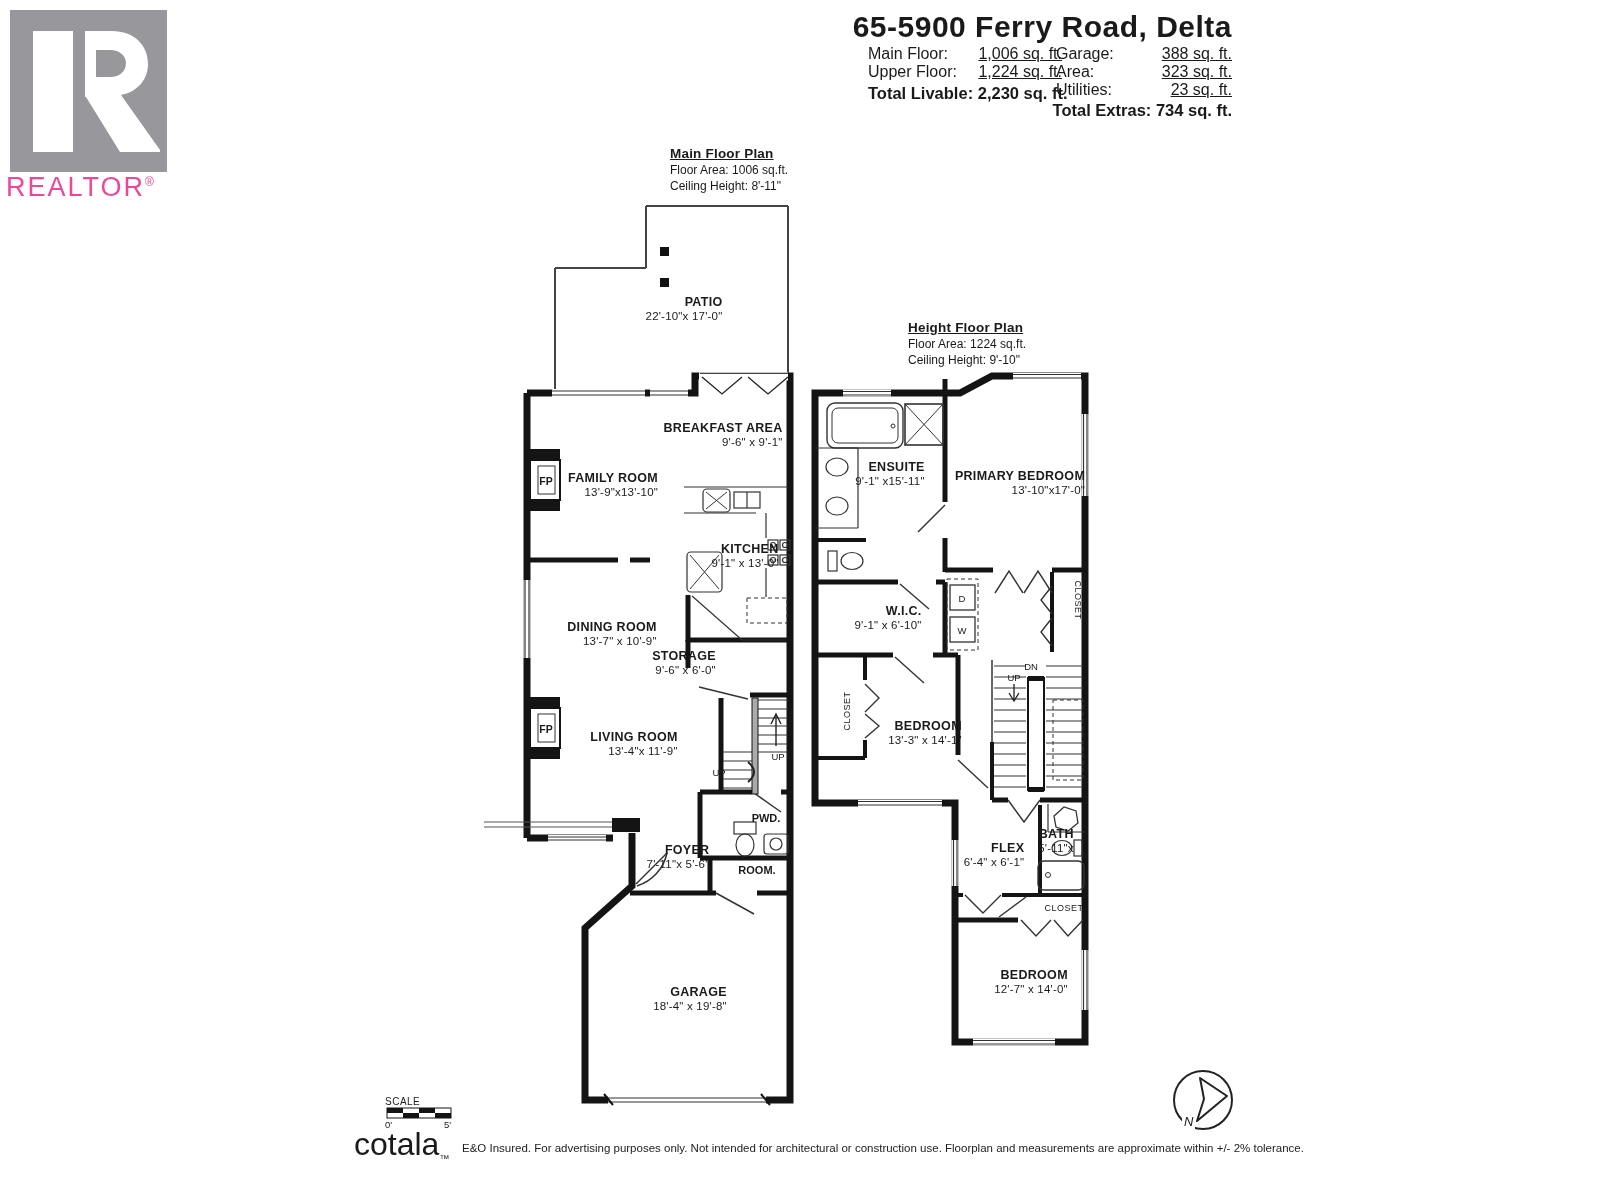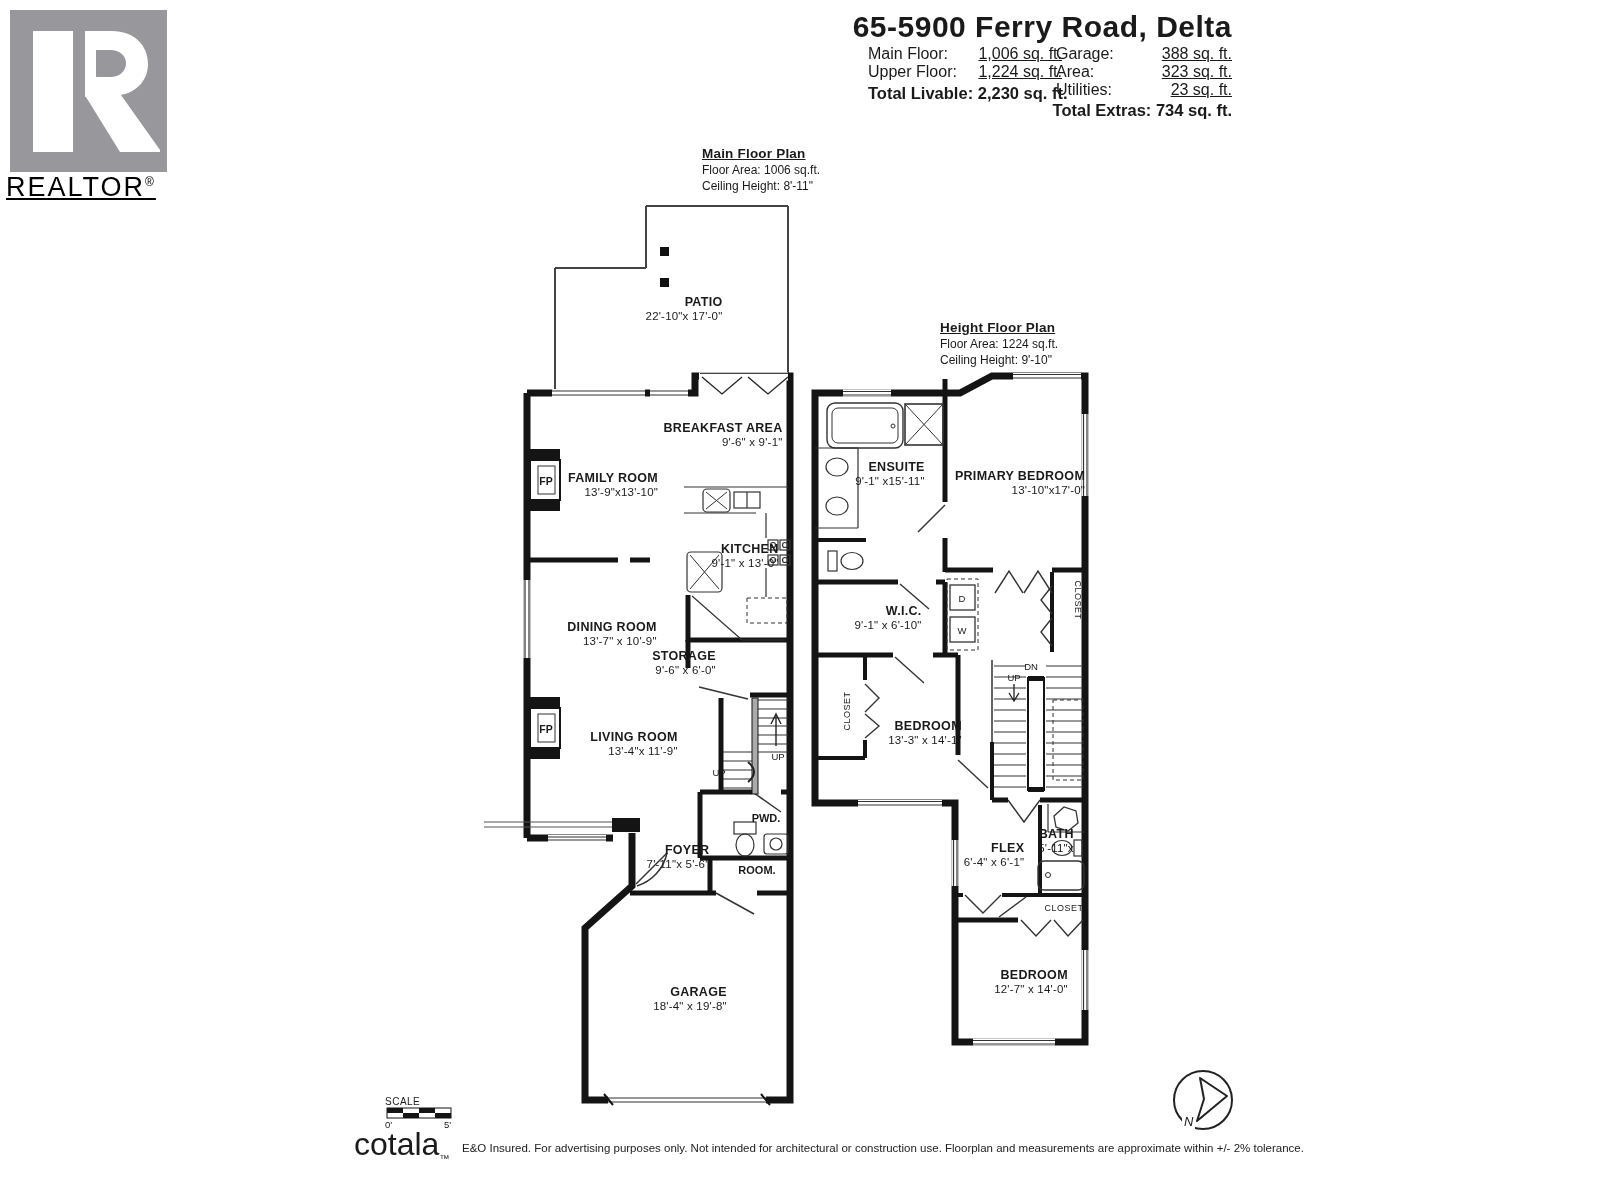--- a/index.html
+++ b/index.html
@@ -7,24 +7,24 @@
     width:1600px;height:1200px;position:relative;background:#ffffff;
     font-family:"Liberation Sans", sans-serif;color:#1a1a1a;overflow:hidden;
   }
   svg{position:absolute;left:0;top:0;}
   
   .addr{position:absolute;top:10px;right:368px;font-size:30px;font-weight:bold;letter-spacing:.5px;white-space:nowrap;}
   .stat-label{position:absolute;font-size:16px;white-space:nowrap;}
   .stat-value{position:absolute;font-size:16px;text-align:right;white-space:nowrap;text-decoration:underline;}
   .stat-total{position:absolute;font-size:16.5px;font-weight:bold;white-space:nowrap;}
   
-  .realtor-text{position:absolute;left:6px;top:172px;font-size:27px;letter-spacing:2px;color:#000000;white-space:nowrap;text-decoration:underline;}
+  .realtor-text{position:absolute;left:6px;top:172px;font-size:27px;letter-spacing:2px;color:#ec4899;white-space:nowrap;}
   .realtor-text sup{font-size:12px;}
   
-  .plan-block{position:absolute;white-space:nowrap;margin-left:32px;}
+  .plan-block{position:absolute;white-space:nowrap;}
   .plan-title{font-size:13.5px;font-weight:bold;text-decoration:underline;letter-spacing:.2px;}
   .plan-sub{font-size:12px;line-height:14px;margin-top:2px;}
   
   .room{position:absolute;transform:translateX(-50%);text-align:right;white-space:nowrap;line-height:1.2;}
   .room .nm{font-weight:bold;font-size:12.5px;letter-spacing:.3px;}
   .room .dm{font-size:11.5px;letter-spacing:.2px;}
   .room-sm{position:absolute;transform:translateX(-50%);font-weight:bold;font-size:11px;white-space:nowrap;}
   .lbl{position:absolute;transform:translate(-50%,-50%);font-size:9.5px;white-space:nowrap;color:#1a1a1a;}
   .lbl.b{font-weight:bold;font-size:10.5px;}
   .lbl.closet{font-size:9px;letter-spacing:.5px;}

